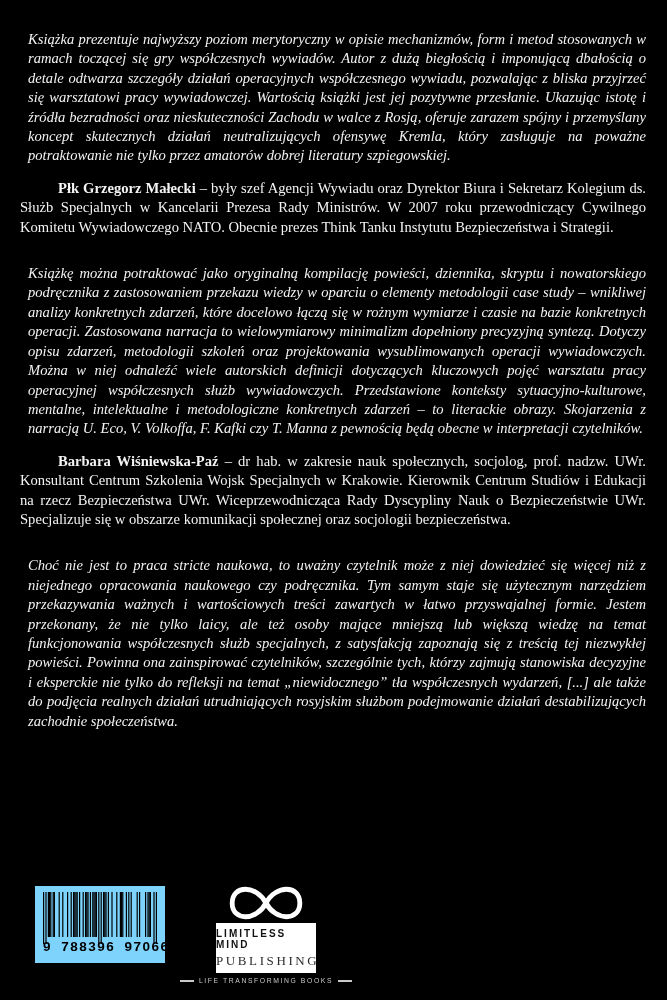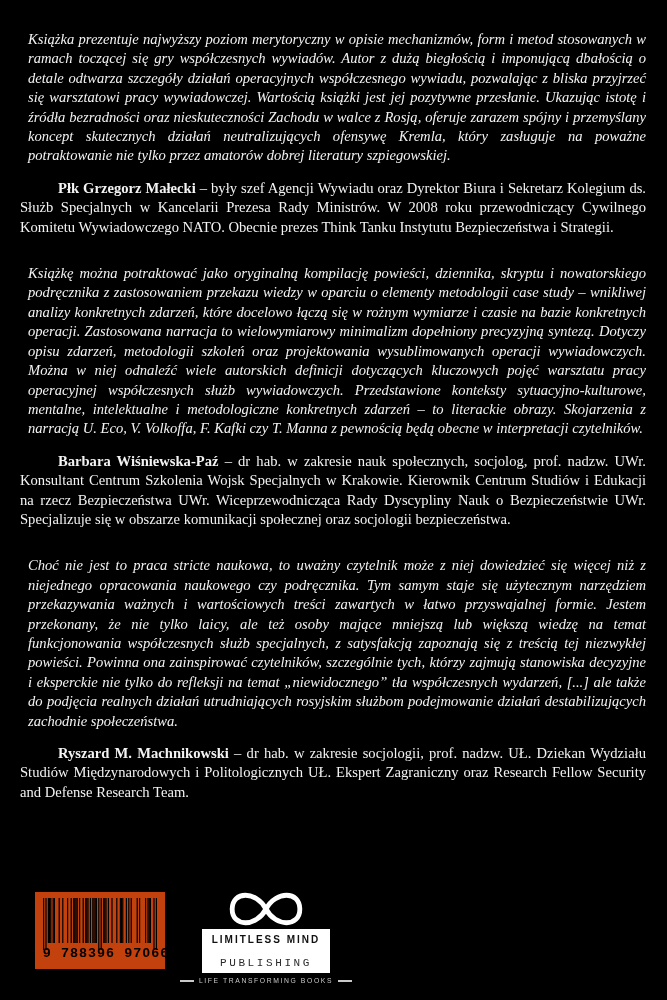--- a/index.html
+++ b/index.html
@@ -25,21 +25,21 @@
   footer.cover-footer {
     position: absolute;
     left: 35px; bottom: 16px;
     display: flex;
     align-items: flex-start;
     gap: 38px;
   }
 
   
   .barcode {
-    background: #c2410c;
+    background: #7dd3fc;
     width: 130px; height: 77px;
     box-sizing: border-box;
     padding: 6px 8px 1px;
     margin-top: 12px;
   }
   .barcode svg { display: block; width: 114px; height: 52px; }
   .barcode-digits {
     color: #000;
     font-family: "Liberation Sans", "DejaVu Sans", sans-serif;
     font-size: 13.5px;
@@ -56,37 +56,37 @@
   .publisher {
     display: flex;
     flex-direction: column;
     align-items: center;
     width: 126px;
   }
   .infinity { width: 118px; height: 58px; }
   .pub-box {
     background: #fff;
     color: #111;
-    width: 128px;
+    width: 100px;
     margin-top: -9px;
-    text-align: center;
+    text-align: left;
     padding: 5px 0 4px;
     position: relative;
   }
   .pub-name {
     font-family: "Liberation Sans", "DejaVu Sans", sans-serif;
     font-size: 10px; font-weight: bold;
     letter-spacing: 2px;
     color: #111;
   }
   .pub-type {
-    font-family: Liberation Mono, monospace;
-    font-size: 11px;
+    font-family: Liberation Serif, serif;
+    font-size: 13px;
     letter-spacing: 2.6px;
-    margin-top: 12px;
+    margin-top: 3px;
     color: #2b2b2b;
   }
   .tagline {
     display: flex; align-items: center; gap: 5px;
     margin-top: 4px;
   }
   .tagline .rule { width: 14px; height: 2px; background: #c9c9c9; }
   .tagline .tag-text {
     font-family: "Liberation Sans", "DejaVu Sans", sans-serif;
     font-size: 6.8px;
@@ -95,31 +95,30 @@
     white-space: nowrap;
   }
 </style>
 </head>
 <body>
 
 <main class="content">
 
   <section>
     <p class="quote">Książka prezentuje najwyższy poziom merytoryczny w opisie mechanizmów, form i metod stosowanych w ramach toczącej się gry współczesnych wywiadów. Autor z dużą biegłością i imponującą dbałością o detale odtwarza szczegóły działań operacyjnych współczesnego wywiadu, pozwalając z bliska przyjrzeć się warsztatowi pracy wywiadowczej. Wartością książki jest jej pozytywne przesłanie. Ukazując istotę i źródła bezradności oraz nieskuteczności Zachodu w walce z Rosją, oferuje zarazem spójny i przemyślany koncept skutecznych działań neutralizujących ofensywę Kremla, który zasługuje na poważne potraktowanie nie tylko przez amatorów dobrej literatury szpiegowskiej.</p>
-    <p class="bio"><strong>Płk Grzegorz Małecki</strong> <span>– były szef Agencji Wywiadu oraz Dyrektor Biura i Sekretarz Kolegium ds. Służb Specjalnych w Kancelarii Prezesa Rady Ministrów. W 2008 roku przewodniczący Cywilnego Komitetu Wywiadowczego NATO. Obecnie prezes Think Tanku Instytutu Bezpieczeństwa i Strategii.</span></p>
+    <p class="bio"><strong>Płk Grzegorz Małecki</strong> <span>– były szef Agencji Wywiadu oraz Dyrektor Biura i Sekretarz Kolegium ds. Służb Specjalnych w Kancelarii Prezesa Rady Ministrów. W 2007 roku przewodniczący Cywilnego Komitetu Wywiadowczego NATO. Obecnie prezes Think Tanku Instytutu Bezpieczeństwa i Strategii.</span></p>
   </section>
 
   <section>
     <p class="quote">Książkę można potraktować jako oryginalną kompilację powieści, dziennika, skryptu i nowatorskiego podręcznika z zastosowaniem przekazu wiedzy w oparciu o elementy metodologii case study – wnikliwej analizy konkretnych zdarzeń, które docelowo łączą się w rożnym wymiarze i czasie na bazie konkretnych operacji. Zastosowana narracja to wielowymiarowy minimalizm dopełniony precyzyjną syntezą. Dotyczy opisu zdarzeń, metodologii szkoleń oraz projektowania wysublimowanych operacji wywiadowczych. Można w niej odnaleźć wiele autorskich definicji dotyczących kluczowych pojęć warsztatu pracy operacyjnej współczesnych służb wywiadowczych. Przedstawione konteksty sytuacyjno-kulturowe, mentalne, intelektualne i metodologiczne konkretnych zdarzeń – to literackie obrazy. Skojarzenia z narracją U. Eco, V. Volkoffa, F. Kafki czy T. Manna z pewnością będą obecne w interpretacji czytelników.</p>
     <p class="bio"><strong>Barbara Wiśniewska-Paź</strong> <span>– dr hab. w zakresie nauk społecznych, socjolog, prof. nadzw. UWr. Konsultant Centrum Szkolenia Wojsk Specjalnych w Krakowie. Kierownik Centrum Studiów i Edukacji na rzecz Bezpieczeństwa UWr. Wiceprzewodnicząca Rady Dyscypliny Nauk o Bezpieczeństwie UWr. Specjalizuje się w obszarze komunikacji społecznej oraz socjologii bezpieczeństwa.</span></p>
   </section>
 
   <section>
     <p class="quote">Choć nie jest to praca stricte naukowa, to uważny czytelnik może z niej dowiedzieć się więcej niż z niejednego opracowania naukowego czy podręcznika. Tym samym staje się użytecznym narzędziem przekazywania ważnych i wartościowych treści zawartych w łatwo przyswajalnej formie. Jestem przekonany, że nie tylko laicy, ale też osoby mające mniejszą lub większą wiedzę na temat funkcjonowania współczesnych służb specjalnych, z satysfakcją zapoznają się z treścią tej niezwykłej powieści. Powinna ona zainspirować czytelników, szczególnie tych, którzy zajmują stanowiska decyzyjne i eksperckie nie tylko do refleksji na temat „niewidocznego” tła współczesnych wydarzeń, [...] ale także do podjęcia realnych działań utrudniających rosyjskim służbom podejmowanie działań destabilizujących zachodnie społeczeństwa.</p>
-    <p class="bio"><strong>Ryszard M. Machnikowski</strong> <span>– dr hab. w zakresie socjologii, prof. nadzw. UŁ. Dziekan Wydziału Studiów Międzynarodowych i Politologicznych UŁ. Ekspert Zagraniczny oraz Research Fellow Security and Defense Research Team.</span></p>
   </section>
 
 </main>
 
 <footer class="cover-footer">
 
   <div class="barcode">
     <svg id="barcode-bars" viewBox="0 0 95 52" preserveAspectRatio="none">
         <rect x="0" y="0" width="1" height="52" fill="#000"></rect>
         <rect x="2" y="0" width="1" height="52" fill="#000"></rect>

